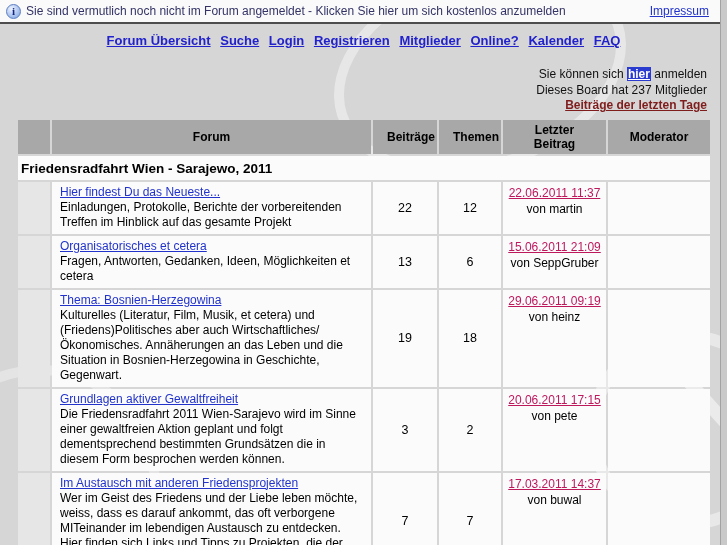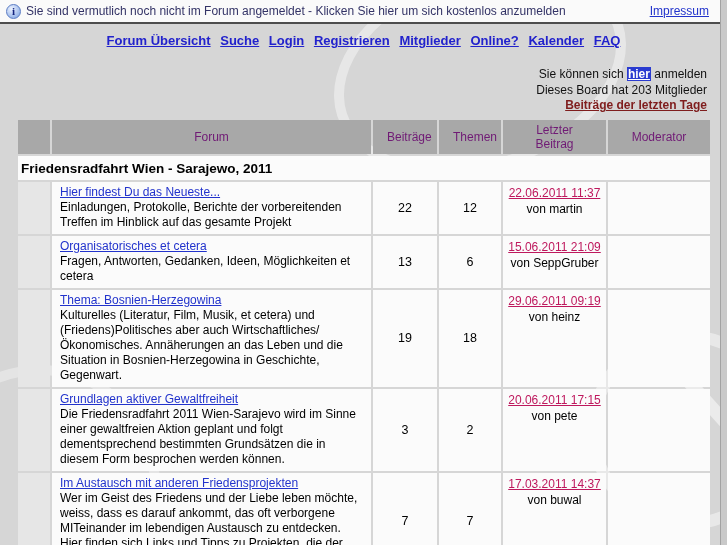--- a/index.html
+++ b/index.html
@@ -42,21 +42,21 @@
   .hier-link { background:#2a3bd0; color:#ffffff; font-weight:bold; text-decoration:underline; padding:0 1px; cursor:pointer; }
   .recent-link { color:#7f1d1d; font-weight:bold; text-decoration:underline; cursor:pointer; }
 
   
   table.forum-table {
     margin:4px 15px 0 16px; width:696px;
     border-collapse:separate; border-spacing:2px;
     font-size:12px; table-layout:fixed;
   }
   .forum-table th {
-    background:#a8a8a8; color:#701a75; font-weight:normal; font-size:12px;
+    background:#a8a8a8; color:#000000; font-weight:bold; font-size:12px;
     padding:3px 14px; text-align:center;
   }
   .forum-table td { background:#fbfbfb; vertical-align:top; }
   td.icon-cell { background:#e6e6e6; }
   td.cat-cell { font-weight:bold; font-size:13.5px; padding:5px 3px 4px 3px; color:#000; }
   td.forum-cell { padding:3px 6px 4px 8px; line-height:15px; }
   .forum-title { color:#2233cc; text-decoration:underline; cursor:pointer; display:inline-block; margin-bottom:0; }
   .forum-desc { color:#000; }
   td.num-cell { text-align:center; vertical-align:middle; font-size:12.5px; color:#000; }
   td.last-cell { text-align:center; padding-top:3px; line-height:16px; }
@@ -95,21 +95,21 @@
     <a>Kalender</a>
     <a>FAQ</a>
   </div>
 
   <div class="stats">
     <div>
       <span>Sie können sich</span>
       <span class="hier-link">hier</span>
       <span>anmelden</span>
     </div>
-    <div>Dieses Board hat 203 Mitglieder</div>
+    <div>Dieses Board hat 237 Mitglieder</div>
     <div><a class="recent-link">Beiträge der letzten Tage</a></div>
   </div>
 
   <table class="forum-table">
     <colgroup>
       <col style="width:32px">
         <col style="width:319px">
         <col style="width:64px">
       <col style="width:62px">
         <col style="width:103px">

